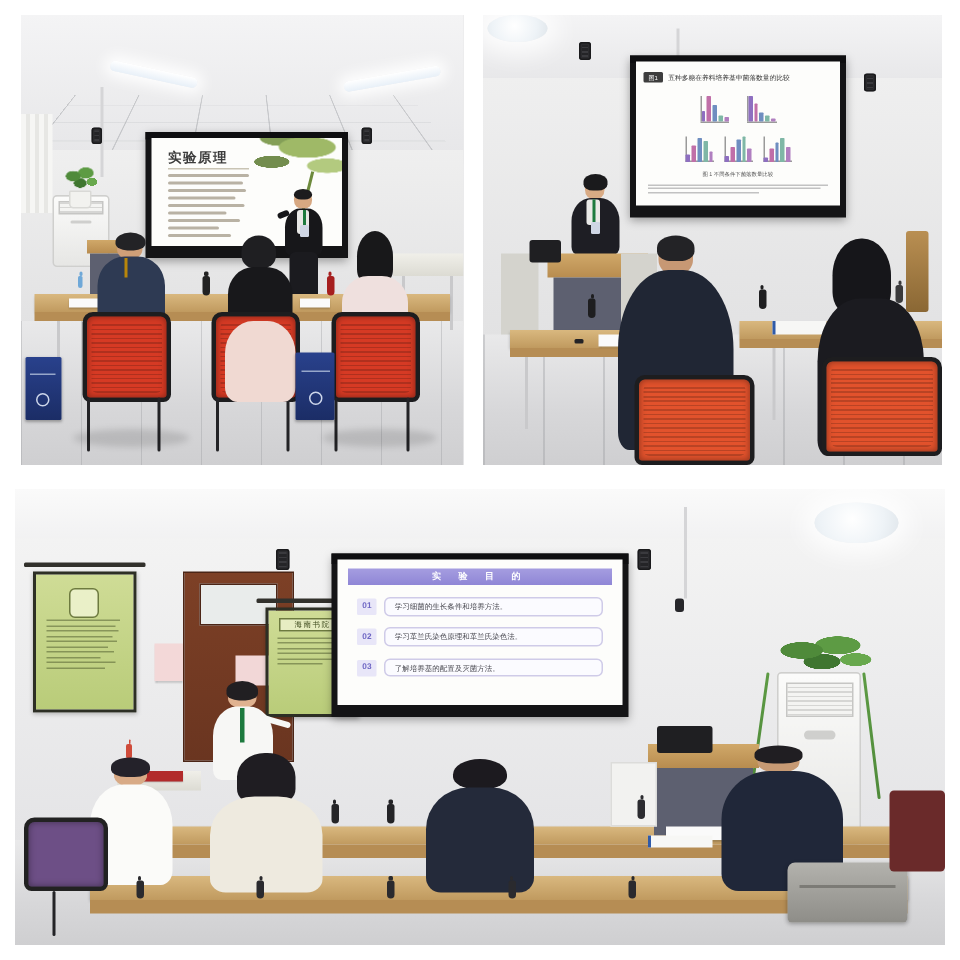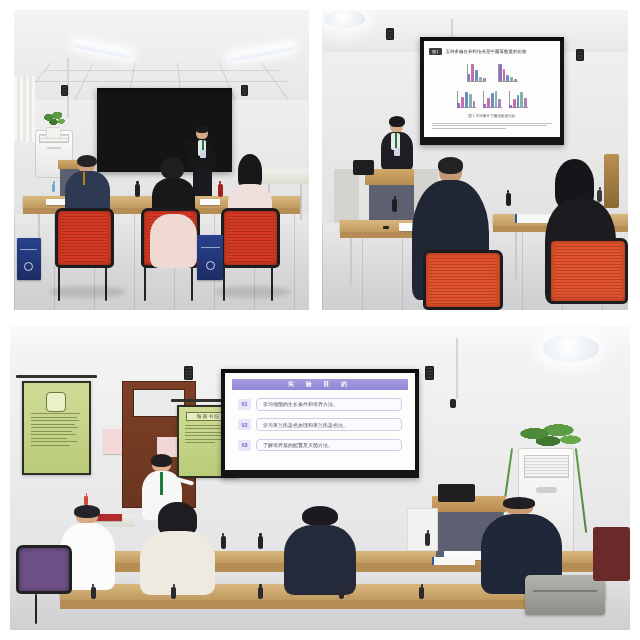--- a/index.html
+++ b/index.html
@@ -281,20 +281,37 @@
       <div class="tube" style="left:20%; top:12%; width:20%; transform:rotate(12deg)"></div>
       <div class="tube" style="left:73%; top:13%; width:22%; transform:rotate(-10deg)"></div>
       <div class="stand-light" style="left:18%; top:16%; height:20%"></div>
       <div class="speaker" style="left:16%; top:25%; width:7px; height:11px"></div>
       <div class="speaker" style="left:77%; top:25%; width:7px; height:11px"></div>
 
       <div class="curtain" style="left:0; top:22%; width:7%; height:22%;"></div>
 
       <div class="screen-frame" style="left:28%; top:26%; width:46%; height:28%;">
         <div class="screen-top-bar"></div>
+        <div class="slide">
+          <div class="slideA-leaf"></div>
+          <div class="slideA-stalk"></div>
+          <div class="slideA-title">实验原理</div>
+          <div class="slideA-rule"></div>
+          <div class="slideA-body">
+            <div class="slideA-line" style="width:96%"></div>
+            <div class="slideA-line" style="width:88%"></div>
+            <div class="slideA-line" style="width:93%"></div>
+            <div class="slideA-line" style="width:80%"></div>
+            <div class="slideA-line" style="width:90%"></div>
+            <div class="slideA-line" style="width:70%"></div>
+            <div class="slideA-line" style="width:86%"></div>
+            <div class="slideA-line" style="width:60%"></div>
+            <div class="slideA-line" style="width:74%"></div>
+          </div>
+        </div>
       </div>
 
       <div class="ac-unit" style="left:7%; top:40%; width:13%; height:16%;">
         <div class="ac-vent"></div>
         <div class="ac-panel"></div>
       </div>
       <div class="plant" style="left:9%; top:33%; width:9%; height:7%;"></div>
       <div class="pot" style="left:11%; top:39%; width:5%; height:4%;"></div>
       <div class="podium" style="left:15%; top:50%; width:12%; height:12%;">
         <div class="podium-top"></div>

